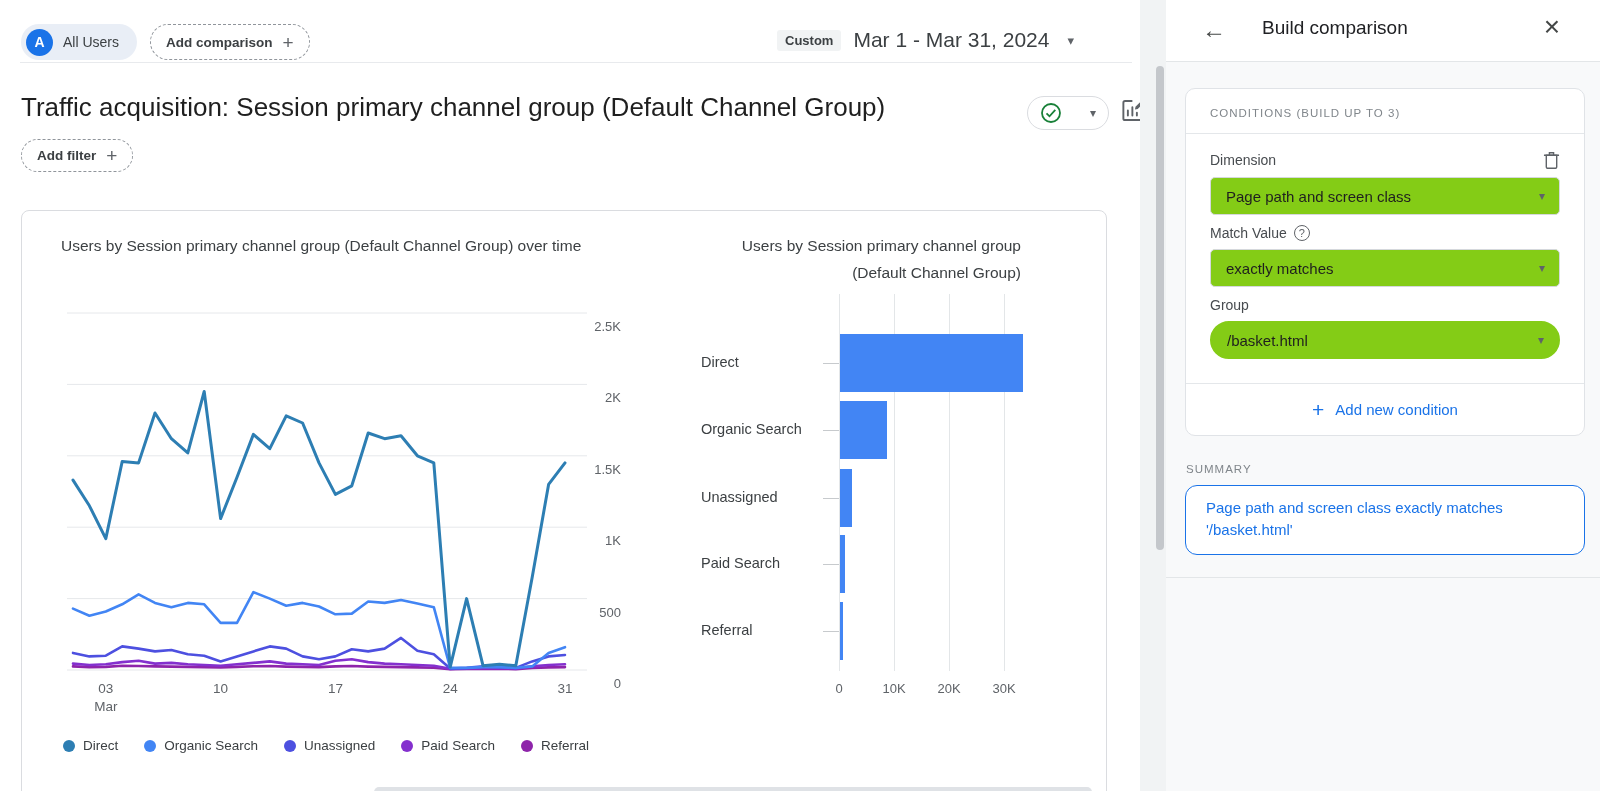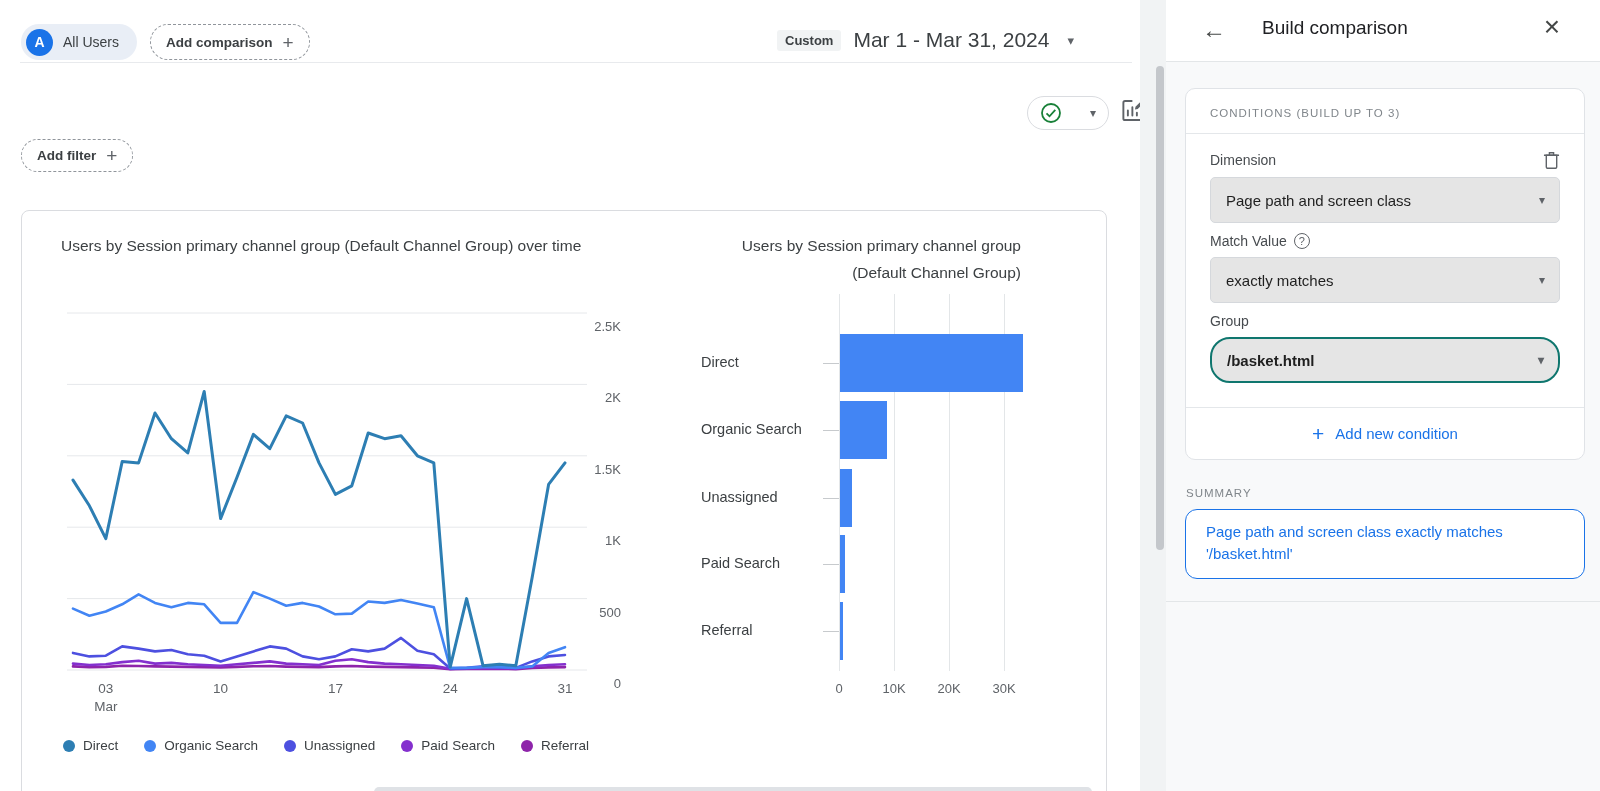--- a/index.html
+++ b/index.html
@@ -62,24 +62,24 @@
   #panel-header .close { position:absolute; right:40px; top:13px; font-size:28px; color:#444746; cursor:pointer; line-height:1; }
 
   #panel-body { padding:26px 15px 0 19px; }
   #cond-card { width:400px; background:#fff; border:1px solid #e0e3e7; border-radius:10px; overflow:hidden; }
   #cond-header { padding:18px 24px 14px; font-size:11.5px; letter-spacing:1px; color:#80868b; border-bottom:1px solid #e4e7ea; }
   #cond-content { padding:16px 24px 24px; }
   .label-row { display:flex; align-items:center; font-size:14px; color:#474b4f; margin:10px 0 8px; }
   .label-row .spacer { flex:1; }
   .qmark { width:16px; height:16px; border:1.3px solid #5f6368; border-radius:50%; font-size:11px; color:#5f6368;
      display:inline-flex; align-items:center; justify-content:center; margin-left:7px; }
-  .select { height:46px; border:1px solid #d5d8dc; border-radius:5px; display:flex; align-items:center;
-     justify-content:space-between; padding:0 14px 0 15px; font-size:15px; color:#1f1f1f; background:#e5e5e5; cursor:pointer; }
+  .select { height:38px; border:1px solid #d5d8dc; border-radius:5px; display:flex; align-items:center;
+     justify-content:space-between; padding:0 14px 0 15px; font-size:15px; color:#1f1f1f; background:#84cc16; cursor:pointer; }
   .select .caret { color:#5f6368; font-size:12px; }
-  .select.focused { border:2px solid #0f766e; border-radius:20px;font-weight:bold; }
+  .select.focused { border:2px solid #84cc16; border-radius:20px; }
   #add-cond { border-top:1px solid #e4e7ea; height:52px; display:flex; align-items:center; justify-content:center;
      gap:11px; color:#1a73e8; font-size:15px; cursor:pointer; }
   #add-cond .plus { font-size:21px; font-weight:400; }
   #summary-header { margin:27px 0 10px 1px; font-size:11.5px; letter-spacing:1px; color:#80868b; }
   #summary-box { width:400px; border:1.5px solid #1a73e8; border-radius:12px; background:#fff;
      padding:11px 20px 13px; font-size:15px; line-height:22px; color:#1a73e8; }
   #panel-divider { margin:22px 0 0 -19px; width:434px; height:1px; background:#e3e6e8; }
 </style>
 </head>
 <body>
@@ -97,20 +97,21 @@
   </div>
 
   <div id="date-range">
     <span class="custom-tag">Custom</span>
     <span class="date-text">Mar 1 - Mar 31, 2024</span>
     <span class="caret">▾</span>
   </div>
 
   <div id="top-divider"></div>
 
+  <h1 id="page-title">Traffic acquisition: Session primary channel group (Default Channel Group)</h1>
 
   <div id="check-pill">
     <svg width="22" height="22" viewBox="0 0 22 22">
       <circle cx="11" cy="11" r="9" fill="none" stroke="#188038" stroke-width="1.8"></circle>
       <path d="M6.5 11.3l3 3 5.8-6.4" fill="none" stroke="#188038" stroke-width="1.8"></path>
     </svg>
     <span class="caret">▾</span>
   </div>
 
   <div id="edit-icon">

